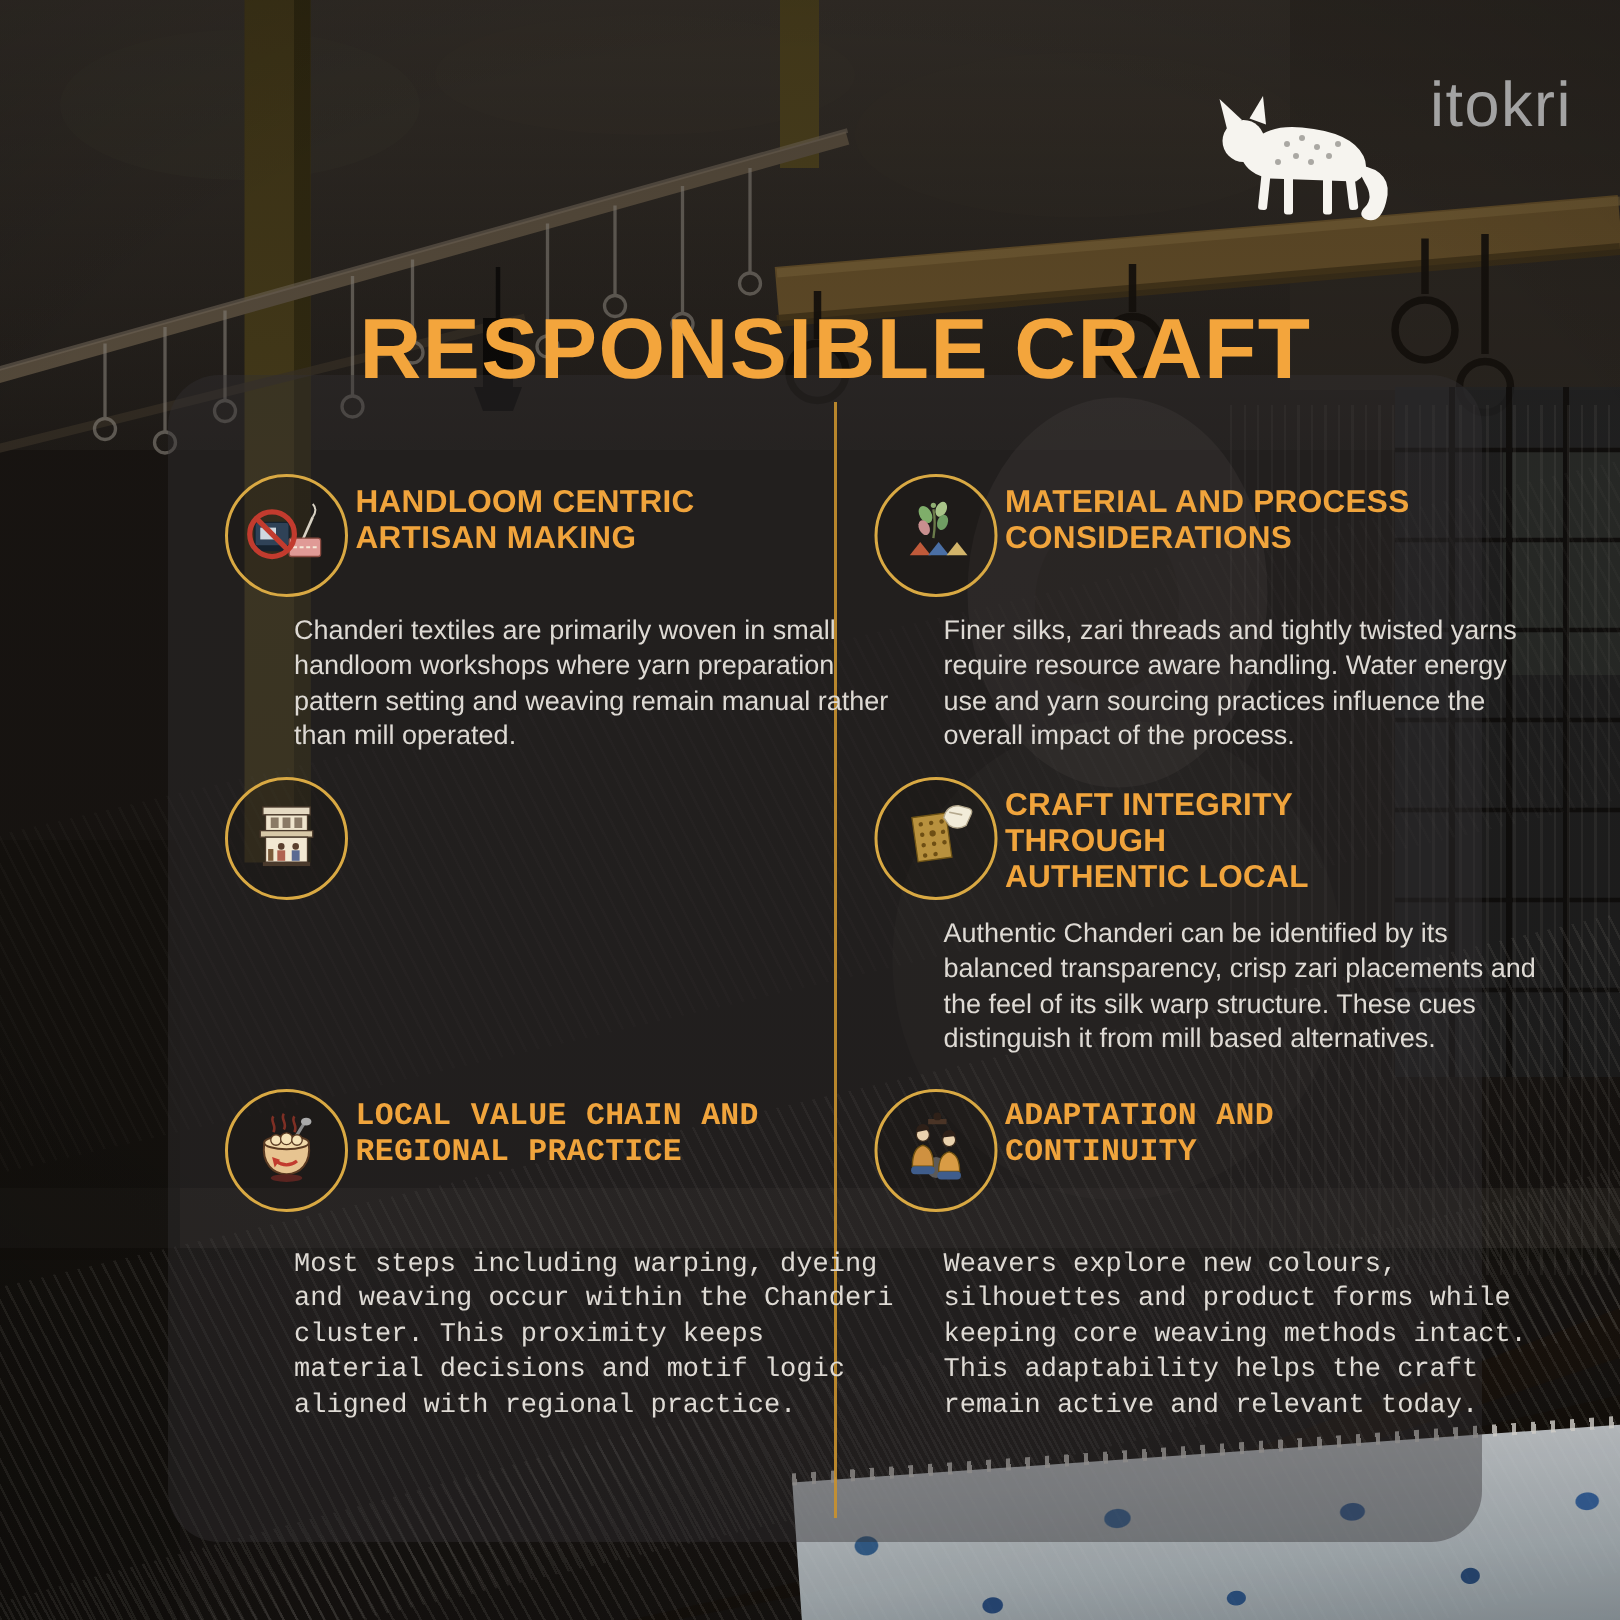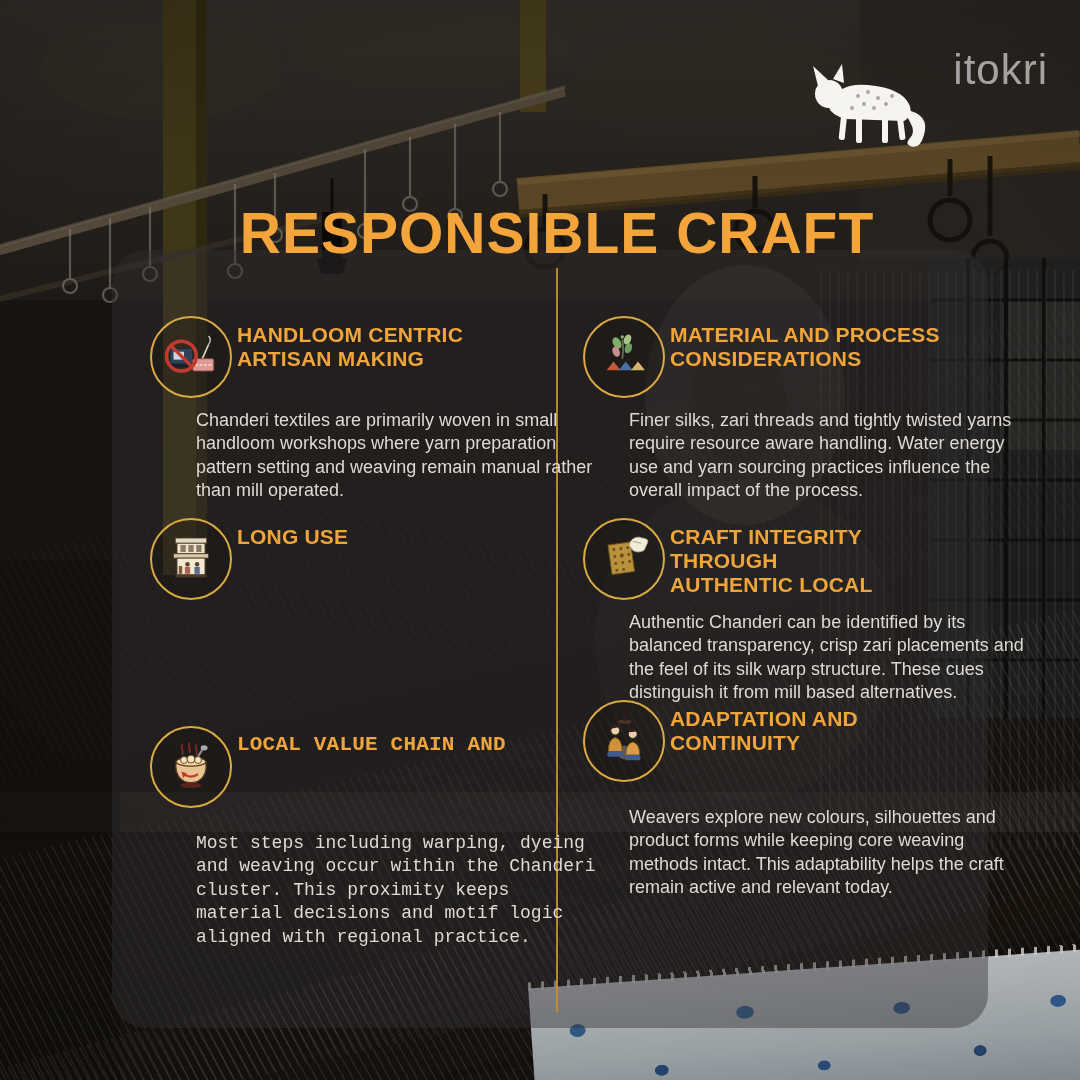--- a/index.html
+++ b/index.html
@@ -244,21 +244,20 @@
         <rect x="16" y="31" width="32" height="19" fill="#f2e8d2" stroke="#4a3a2c"></rect>
         <rect x="18" y="40" width="4" height="9" fill="#7a5a3a"></rect>
         <circle cx="28" cy="38" r="2.5" fill="#5a3f2e"></circle>
         <rect x="25" y="41" width="6" height="8" fill="#b0614f"></rect>
         <circle cx="39" cy="38" r="2.5" fill="#5a3f2e"></circle>
         <rect x="36" y="41" width="6" height="8" fill="#5a6a92"></rect>
         <rect x="14" y="50" width="36" height="3" fill="#4a3a2c"></rect>
       </svg>
     </div>
     <div class="sec-title">
-        <span>LONG USE</span>
       </div>
   </div>
 
   <div class="section row2" style="left:583px;top:518px;">
     <div class="sec-icon">
       <svg width="56" height="56" viewBox="0 0 64 64">
         <g transform="rotate(-8 30 32)">
           <rect x="16" y="14" width="26" height="34" fill="#b8913e" stroke="#6e5316"></rect>
           <g fill="#6e4f14">
             <circle cx="22" cy="20" r="1.7"></circle>
@@ -300,25 +299,26 @@
         <circle cx="24" cy="24" r="4" fill="#f6e3b8" stroke="#5a3a22"></circle>
         <circle cx="32" cy="23" r="4.5" fill="#f6e3b8" stroke="#5a3a22"></circle>
         <circle cx="40" cy="24" r="4" fill="#f6e3b8" stroke="#5a3a22"></circle>
         <path d="M24,40 q8,6 16,0" stroke="#c23b2e" stroke-width="2.5" fill="none"></path>
         <polygon points="21,37 27,39 23,45" fill="#c23b2e"></polygon>
         <ellipse cx="32" cy="53" rx="12" ry="3" fill="#5a2420"></ellipse>
       </svg>
     </div>
     <div class="sec-title">
         <span>LOCAL VALUE CHAIN AND</span>
+        <span>REGIONAL PRACTICE</span>
       </div>
     <div class="sec-body">Most steps including warping, dyeing and weaving occur within the Chanderi cluster. This proximity keeps material decisions and motif logic aligned with regional practice.</div>
   </div>
 
-  <div class="section row3" style="left:583px;top:700px;">
+  <div class="section row3" style="left:583px;top:726px;font-family:Liberation Mono, monospace;">
     <div class="sec-icon">
       <svg width="56" height="56" viewBox="0 0 64 64">
         <rect x="26" y="8" width="14" height="4" fill="#4a3426"></rect>
         <circle cx="33" cy="6" r="3" fill="#2e2018"></circle>
         <ellipse cx="32" cy="45" rx="7" ry="8" fill="#5c5a58"></ellipse>
         <circle cx="22" cy="20" r="5" fill="#ead2ae" stroke="#3a2a1c"></circle>
         <path d="M17,18 a5,5 0 0 1 10,-2 z" fill="#2e2018"></path>
         <path d="M14,44 q0,-14 8,-16 q8,2 8,16 z" fill="#cf9140" stroke="#70510f"></path>
         <rect x="13" y="44" width="18" height="6" rx="3" fill="#3f5d8c"></rect>
         <circle cx="42" cy="24" r="5" fill="#ead2ae" stroke="#3a2a1c"></circle>

